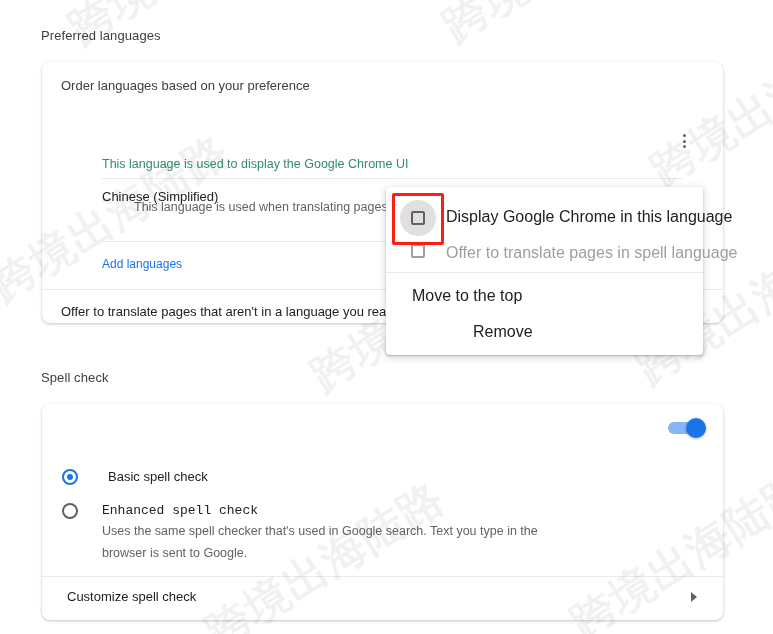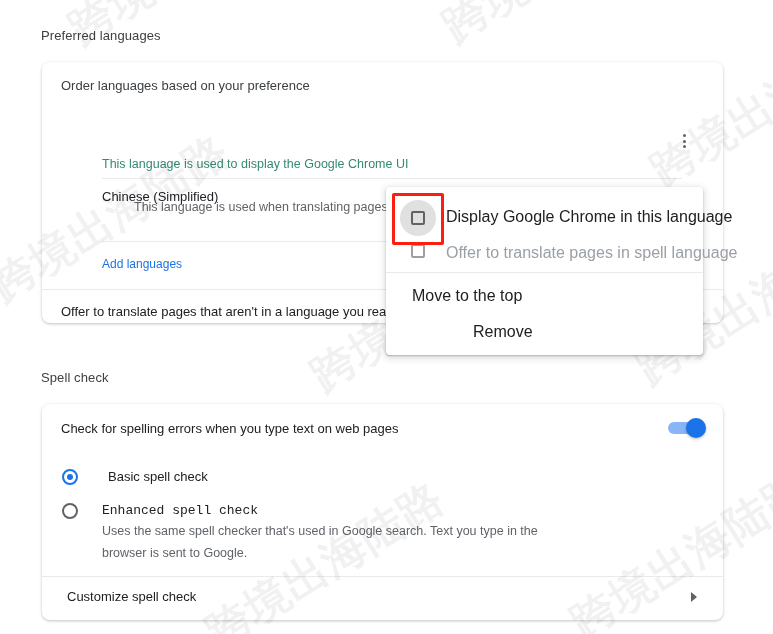--- a/index.html
+++ b/index.html
@@ -222,21 +222,20 @@
 
   <div class="divider" style="left:42px; top:289px; width:681px;"></div>
 
   <div class="row-label" style="left:61px; top:304px;">Offer to translate pages that aren't in a language you read</div>
 
   <div class="section-title" style="left:41px; top:370px;">Spell check</div>
 
   <div class="card" style="left:42px; top:404px; width:681px; height:216px;">
   </div>
 
-  <div class="row-label" style="left:61px; top:421px;">Check for spelling errors when you type text on web pages</div>
 
   <div class="toggle" style="left:668px; top:418px; width:38px; height:20px;">
     <div class="track"></div>
     <div class="knob"></div>
   </div>
 
   <div class="radio on" style="left:62px; top:469px;"></div>
   <div class="row-label" style="left:108px; top:469px;">Basic spell check</div>
 
   <div class="radio" style="left:62px; top:503px;"></div>

